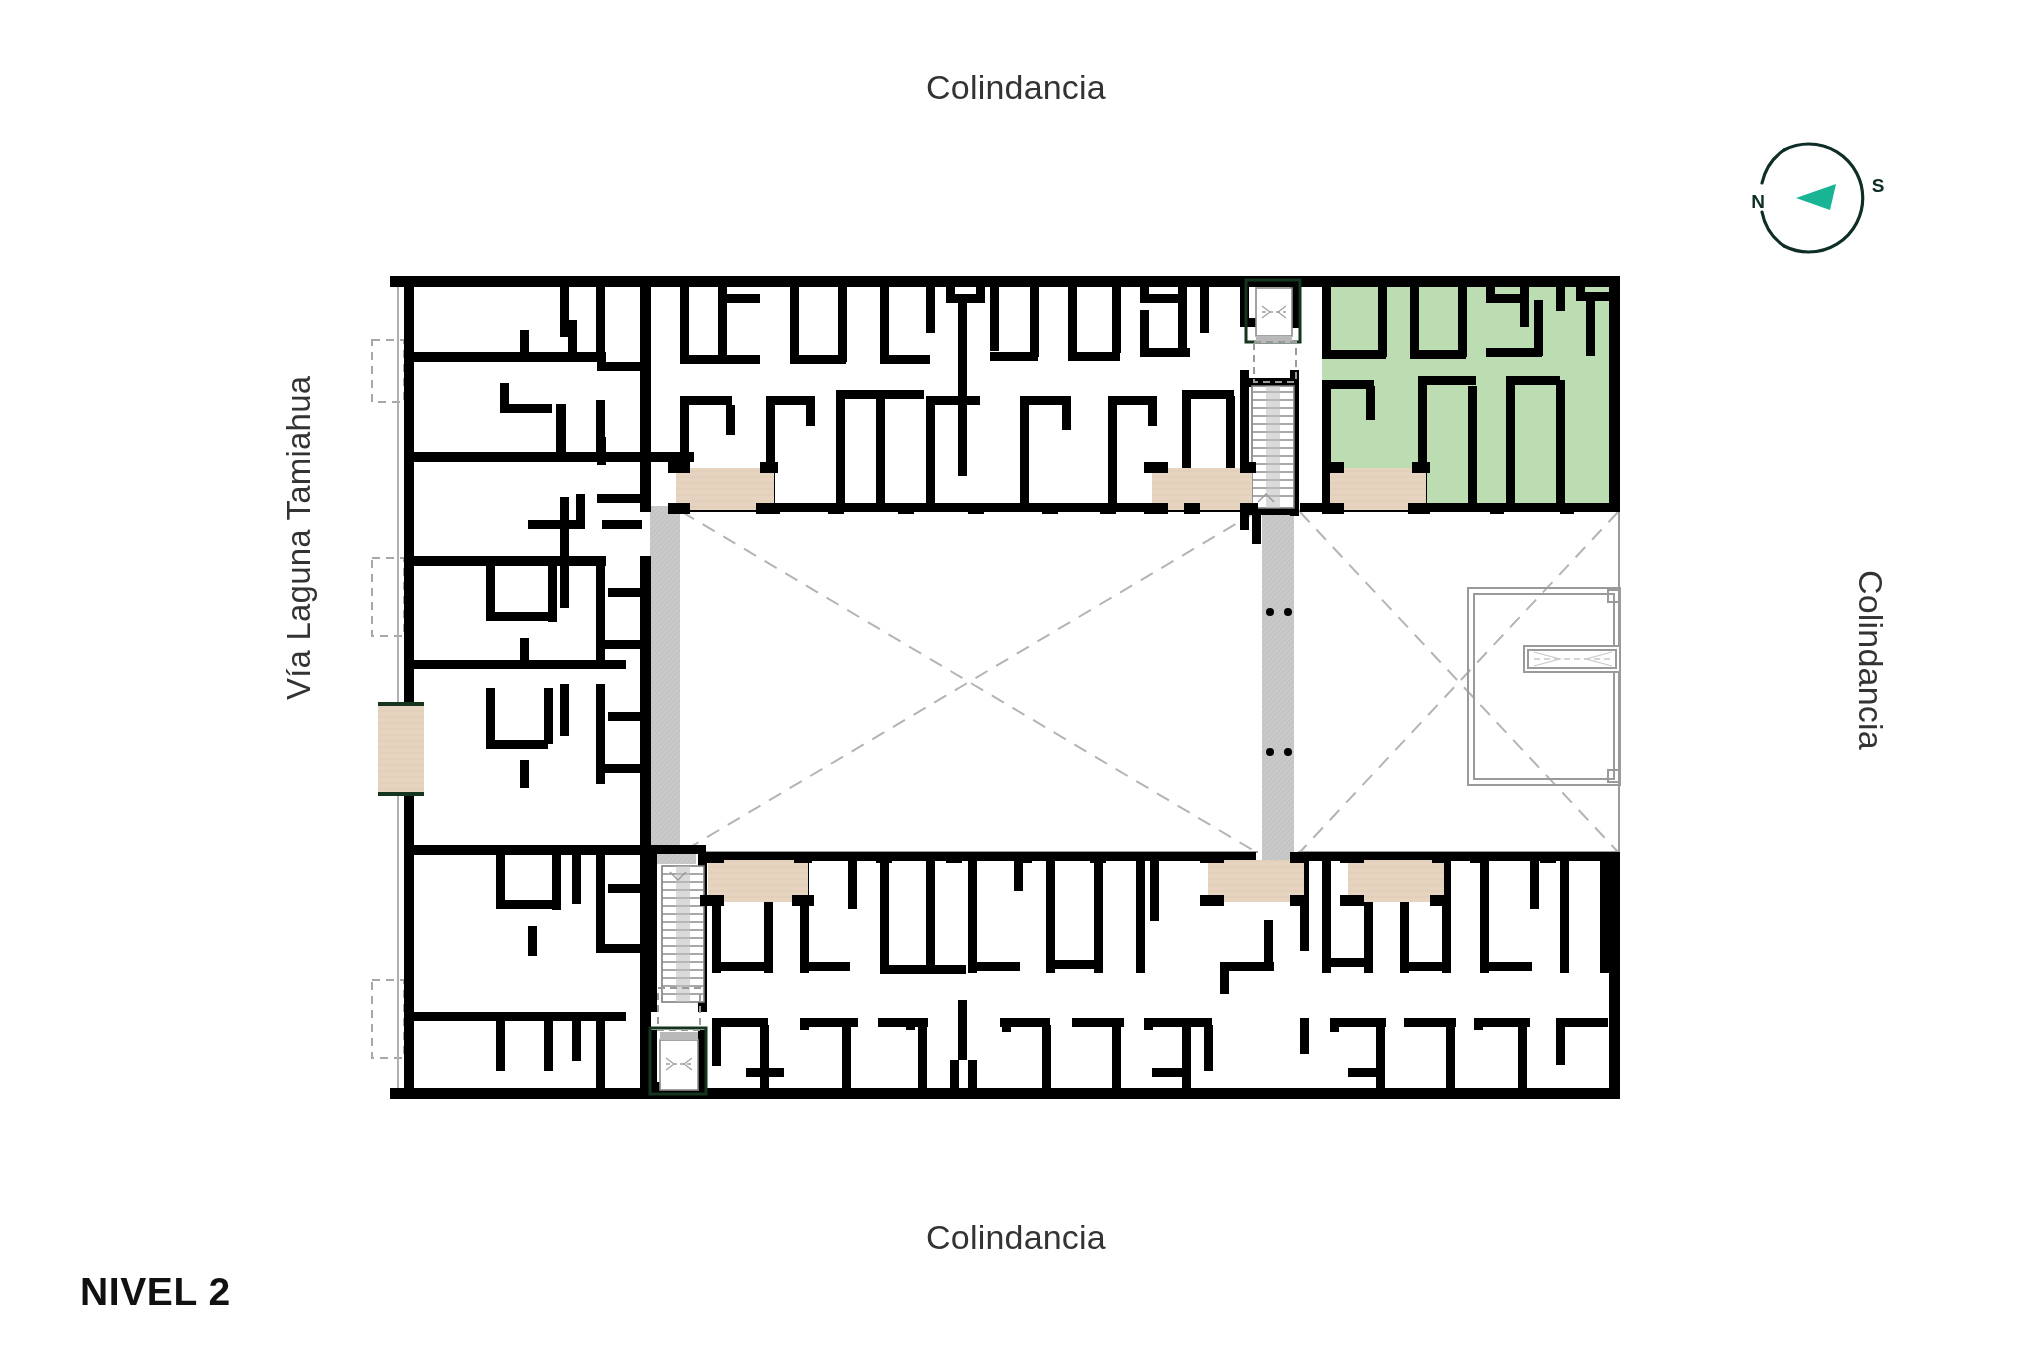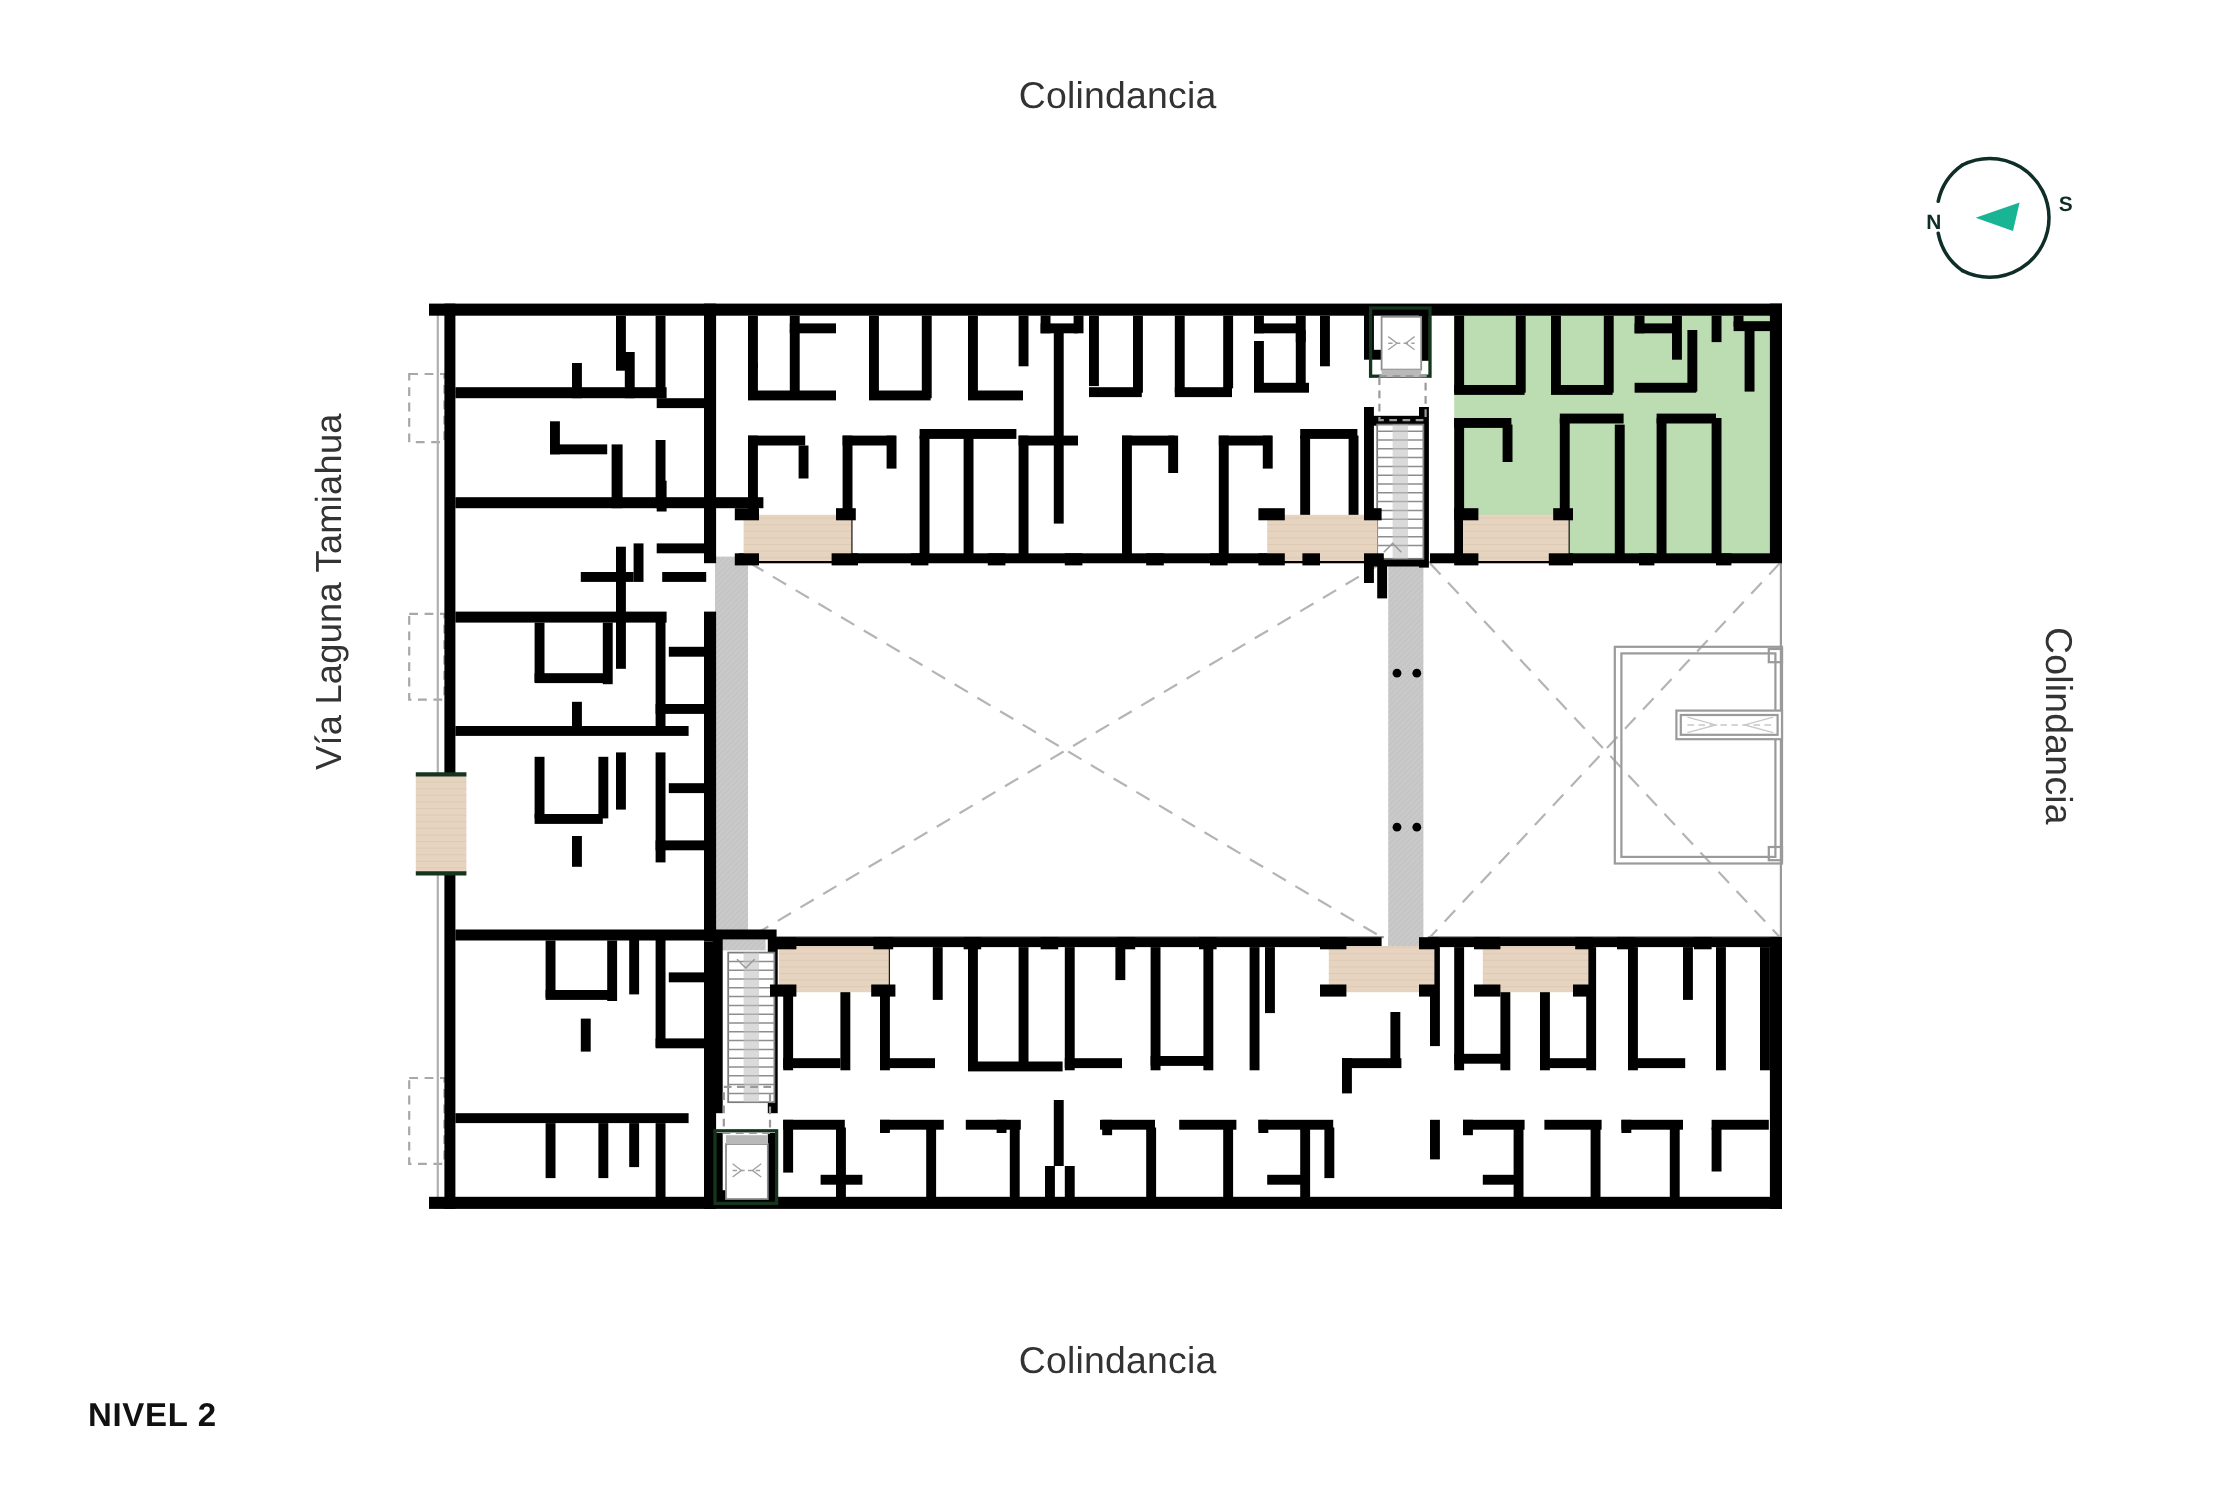--- a/index.html
+++ b/index.html
@@ -54,21 +54,21 @@
     width: 460px;
     text-align: left;
     transform: rotate(-90deg);
     transform-origin: 250px 30px;
     font-size: 33px;
   }
   #level-badge {
     position: absolute;
     left: 80px;
     top: 1270px;
-    font-size: 30px;
+    font-size: 39px;
     font-weight: bold;
     color: #111111;
     letter-spacing: 0.6px;
   }
   #compass {
     position: absolute;
     left: 1738px;
     top: 128px;
     width: 160px;
     height: 140px;

